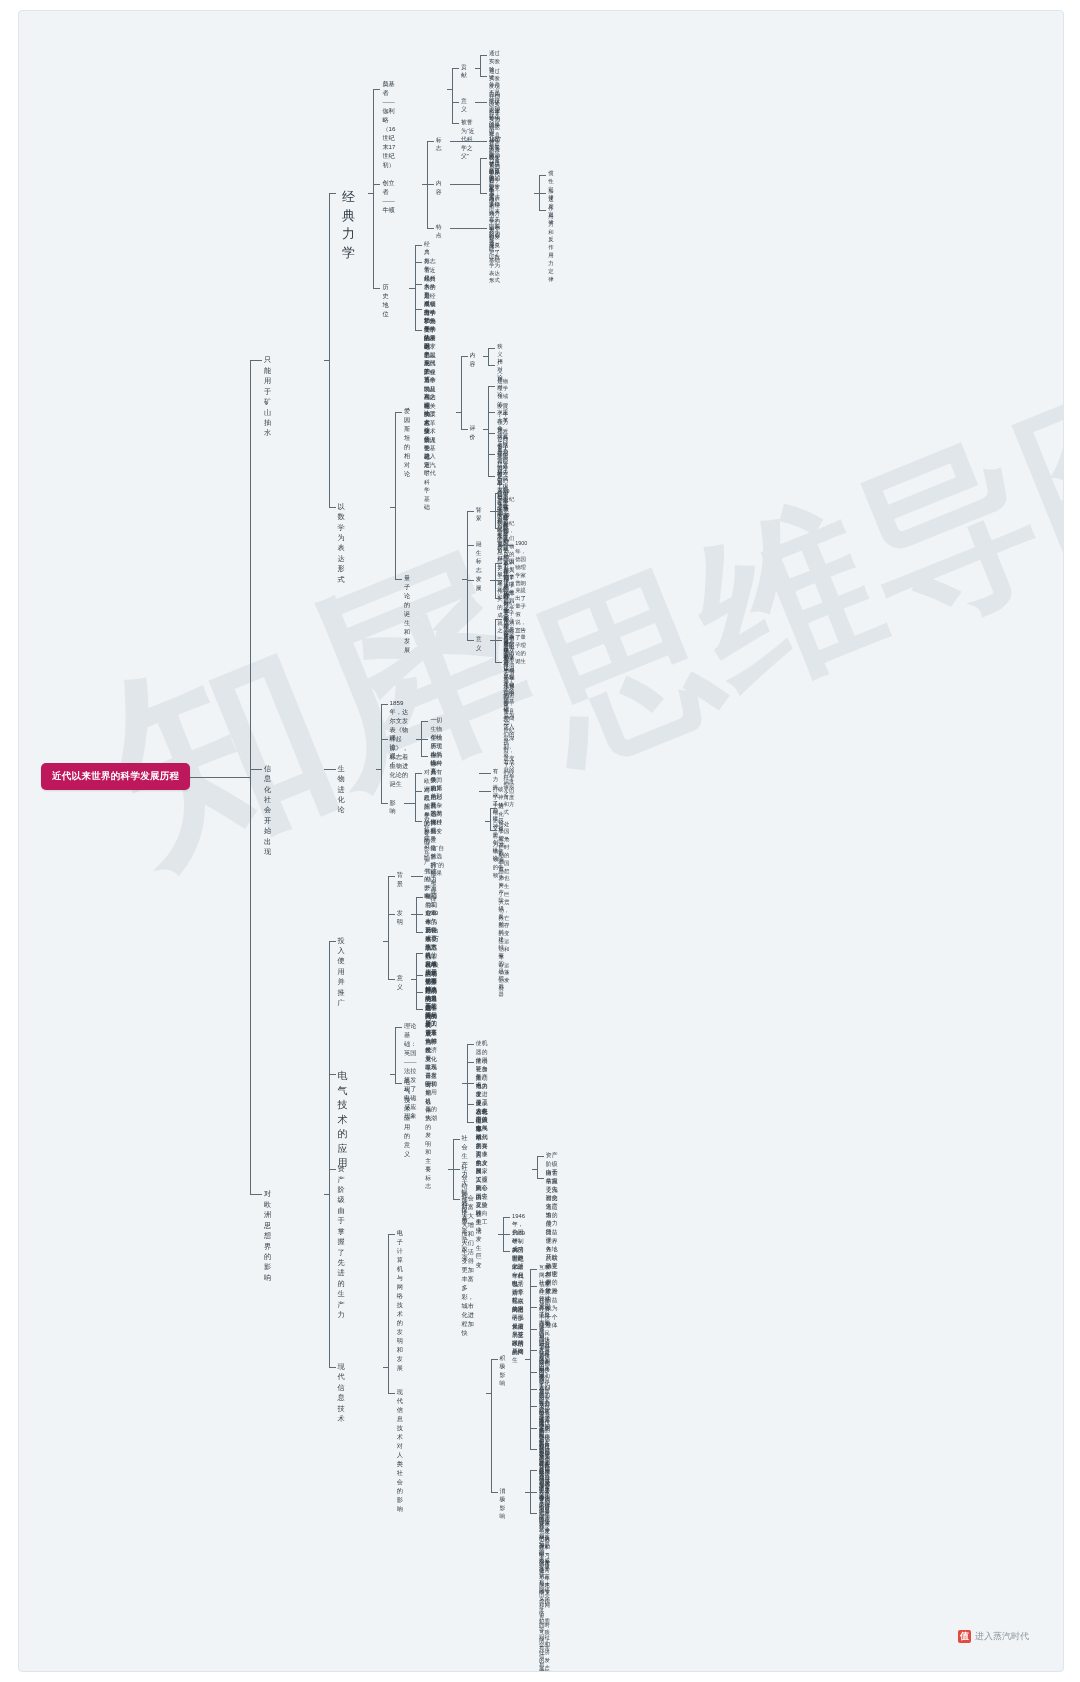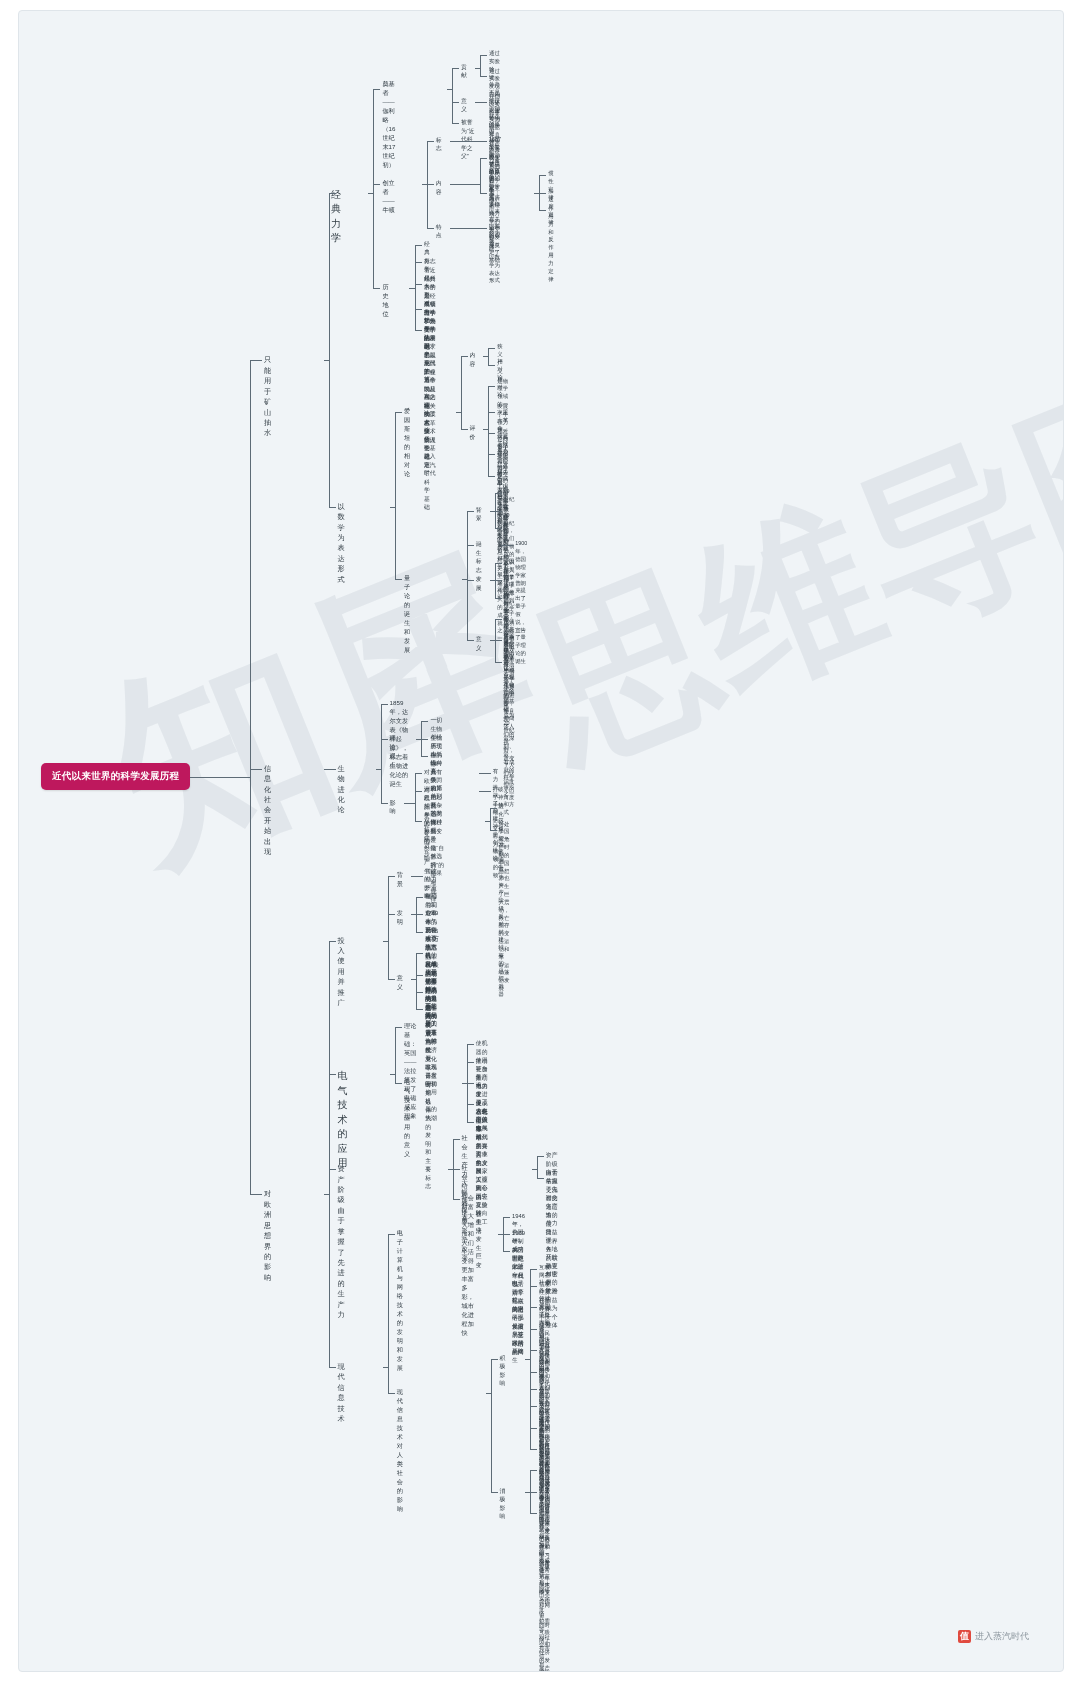--- a/index.html
+++ b/index.html
@@ -74,21 +74,21 @@
 <body>
 
 <div id="canvas">
 
   <div class="wm wm-a">知犀</div>
   <div class="wm wm-b">思维导图</div>
 
   <div class="map" id="map">
       <div class="node" style="left: 245px; font-size: 7.2px; top: 344.4px;">只能用于矿山抽水</div>
       <div class="h" style="left: 304.6px; top: 349.35px; width: 5px;"></div>
-      <div class="node" style="left: 312px; font-size: 10px; top: 176.75px;">经典力学</div>
+      <div class="node" style="left: 323px; font-size: 13px; top: 176.75px;">经典力学</div>
       <div class="h" style="left: 349.4px; top: 181.7px; width: 5px;"></div>
       <div class="node" style="left: 363.4px; font-size: 6.2px; top: 69.2px;">奠基者——伽利略
 （16世纪末17世纪初）</div>
       <div class="h" style="left: 427.896px; top: 78.1px; width: 5px;"></div>
       <div class="node" style="left: 441.896px; font-size: 5.85px; top: 51.8px;">贡献</div>
       <div class="h" style="left: 455.596px; top: 56.75px; width: 5.404px;"></div>
       <div class="node" style="left: 470px; font-size: 5.4px; top: 39.15px;">通过实验验证，外力不是维持运动状态的原因，只是改变运动状态的原因</div>
       <div class="node" style="left: 470px; font-size: 5.4px; top: 56.55px;">通过实验发现自由落体定律等物理学定律，大大改变了古希腊哲学家亚里士多德
 以来有关运动的观念</div>
       <div class="v" style="left: 461px; top: 44.1px; height: 21.35px;"></div>

